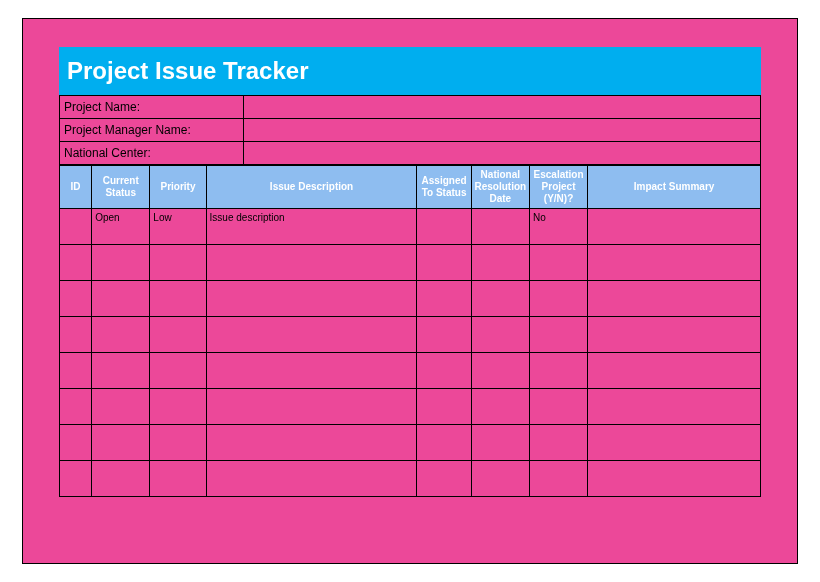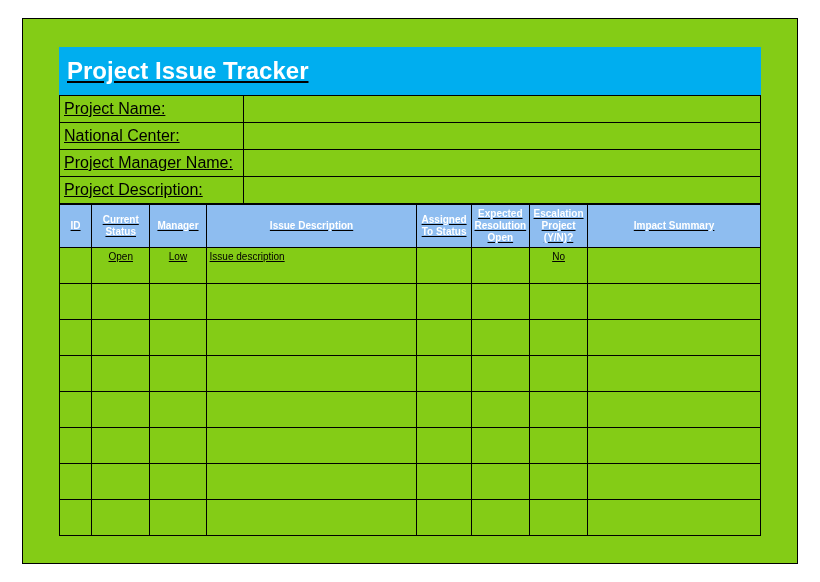--- a/index.html
+++ b/index.html
@@ -8,37 +8,36 @@
   background: #fff;
   width: 820px;
   height: 582px;
   padding: 18px 22px;
 }
 .outer-frame {
   border: 1.5px solid #000;
   width: 100%;
   height: 100%;
   padding: 28px 36px;
-  background: #84cc16;
-  text-decoration: underline;
+  background: #ec4899;
 }
 .title-bar {
   background: #00aeef;
   color: #fff;
   font-size: 24px;
   font-weight: bold;
   padding: 10px 8px;
 }
 .info-table {
   width: 100%;
   border-collapse: collapse;
 }
 .info-table td {
   border: 1px solid #000;
-  font-size: 16px;
+  font-size: 12px;
   padding: 4px 4px;
   height: 21px;
   vertical-align: middle;
 }
 .info-label {
   width: 184px;
 }
 .issue-table {
   width: 100%;
   border-collapse: collapse;
@@ -64,72 +63,68 @@
   vertical-align: top;
 }
 .col-id { width: 32px; }
 .col-status { width: 58px; }
 .col-priority { width: 56px; }
 .col-desc { width: 210px; }
 .col-assigned { width: 54px; }
 .col-date { width: 58px; }
 .col-escalation { width: 58px; }
 .col-impact { width: 172px; }
-.cell-center { text-align: center; }
+.cell-center { text-align: left; }
 .cell-left { text-align: left; }
 </style>
 </head>
 <body>
 
 <div class="outer-frame">
 
   <div class="title-bar">
     <span>Project Issue Tracker</span>
   </div>
 
   <table class="info-table">
     <tbody>
         <tr>
       <td class="info-label">Project Name:</td>
       <td></td>
     </tr>
     <tr>
-      <td class="info-label">National Center:</td>
-      <td></td>
-    </tr>
-    <tr>
       <td class="info-label">Project Manager Name:</td>
       <td></td>
     </tr>
     <tr>
-      <td class="info-label">Project Description:</td>
+      <td class="info-label">National Center:</td>
       <td></td>
     </tr>
   </tbody>
     </table>
 
   <table class="issue-table">
     <colgroup>
       <col class="col-id">
         <col class="col-status">
         <col class="col-priority">
         <col class="col-desc">
       <col class="col-assigned">
         <col class="col-date">
         <col class="col-escalation">
         <col class="col-impact">
     </colgroup>
     <thead>
       <tr>
         <th>ID</th>
         <th>Current Status</th>
-        <th>Manager</th>
+        <th>Priority</th>
         <th>Issue Description</th>
         <th>Assigned To Status</th>
-        <th>Expected Resolution Open</th>
+        <th>National Resolution Date</th>
         <th>Escalation Project (Y/N)?</th>
         <th>Impact Summary</th>
       </tr>
     </thead>
     <tbody>
       <tr>
         <td class="cell-center"></td>
         <td class="cell-center">Open</td>
         <td class="cell-center">Low</td>
         <td class="cell-left">Issue description</td>

